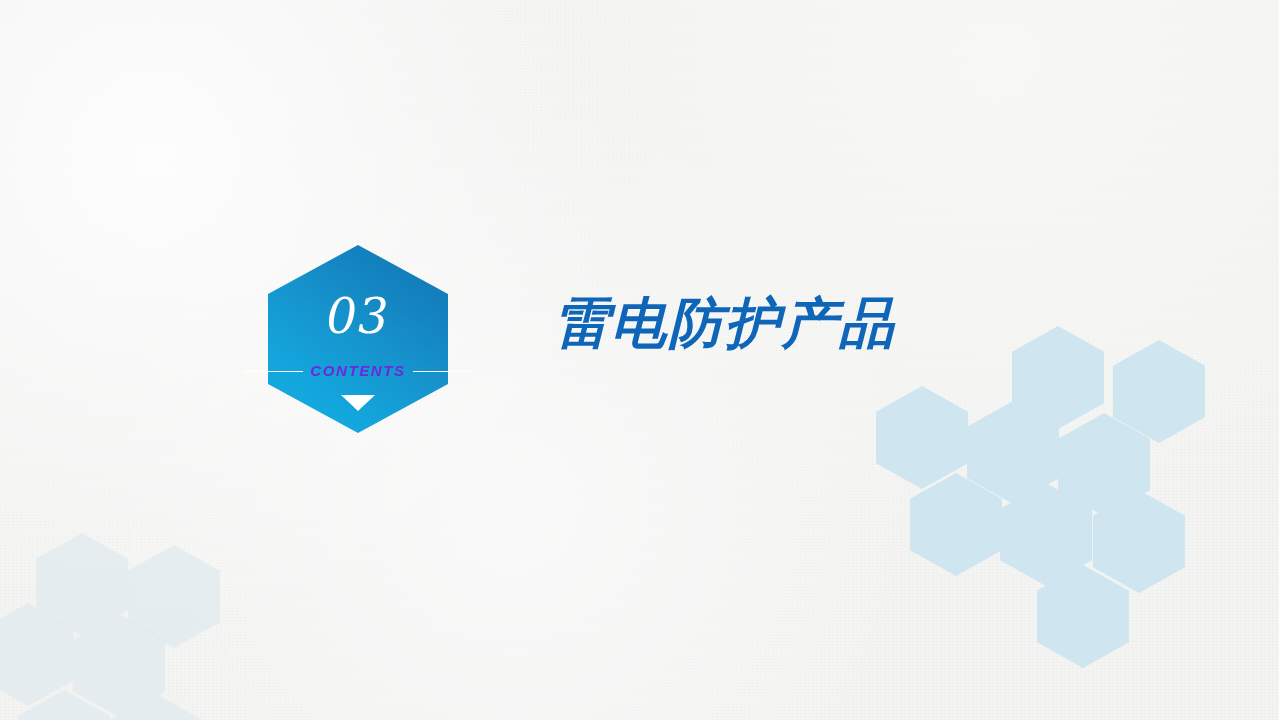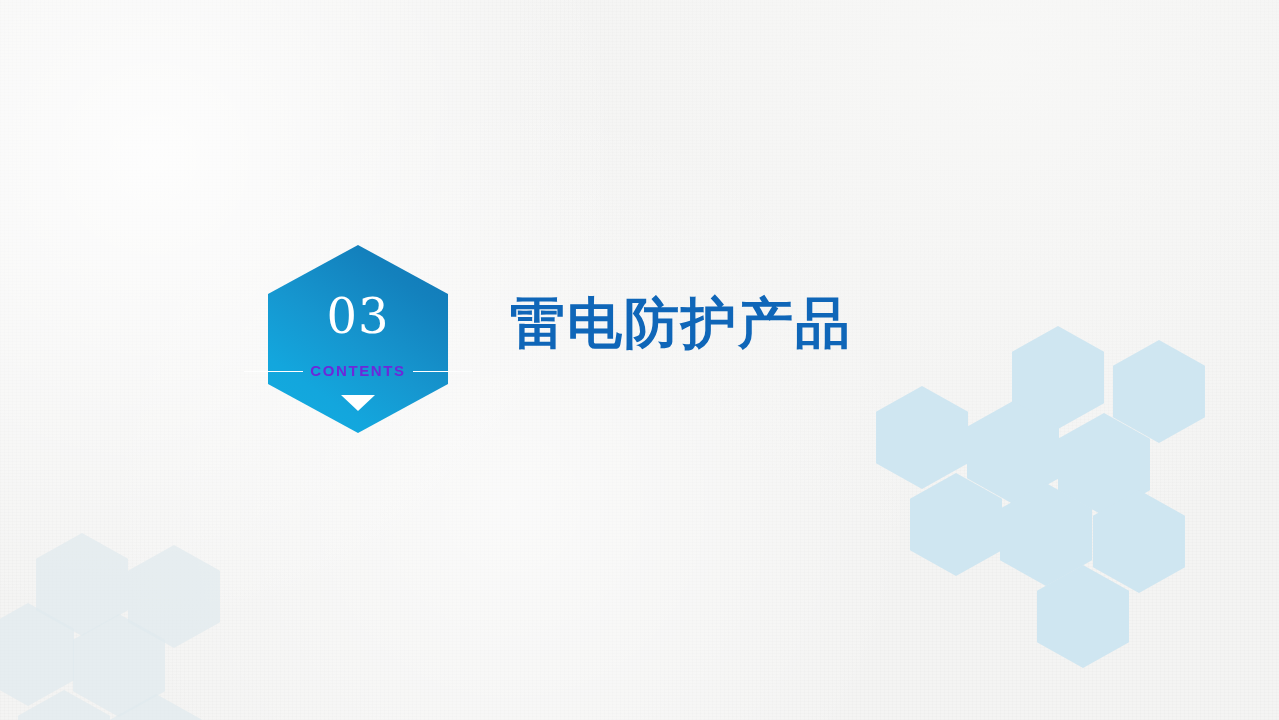--- a/index.html
+++ b/index.html
@@ -8,20 +8,21 @@
     padding: 0;
     background: #ffffff;
   }
   #slide {
     position: relative;
     width: 1279px;
     height: 720px;
     overflow: hidden;
     background-color: #f4f4f3;
     font-family: "Liberation Sans", sans-serif;
+    font-style: italic;
   }
   
   #texture {
     position: absolute;
     inset: 0;
     pointer-events: none;
     background-image:
       radial-gradient(circle at 12% 22%, rgba(255,255,255,0.85) 0%, rgba(255,255,255,0) 38%),
       radial-gradient(circle at 78% 8%, rgba(248,248,247,0.9) 0%, rgba(255,255,255,0) 42%),
       radial-gradient(circle at 40% 70%, rgba(255,255,255,0.6) 0%, rgba(255,255,255,0) 45%),
@@ -107,21 +108,21 @@
     width: 0;
     height: 0;
     border-left: 17px solid transparent;
     border-right: 17px solid transparent;
     border-top: 16px solid #ffffff;
   }
 
   
   #section-title {
     position: absolute;
-    left: 510px;
+    left: 554px;
     top: 292px;
     color: #0f66b8;
     font-family: "Liberation Sans", sans-serif;
     font-size: 55px;
     font-weight: 700;
     line-height: 62px;
     letter-spacing: 2px;
     white-space: nowrap;
   }
 </style>

